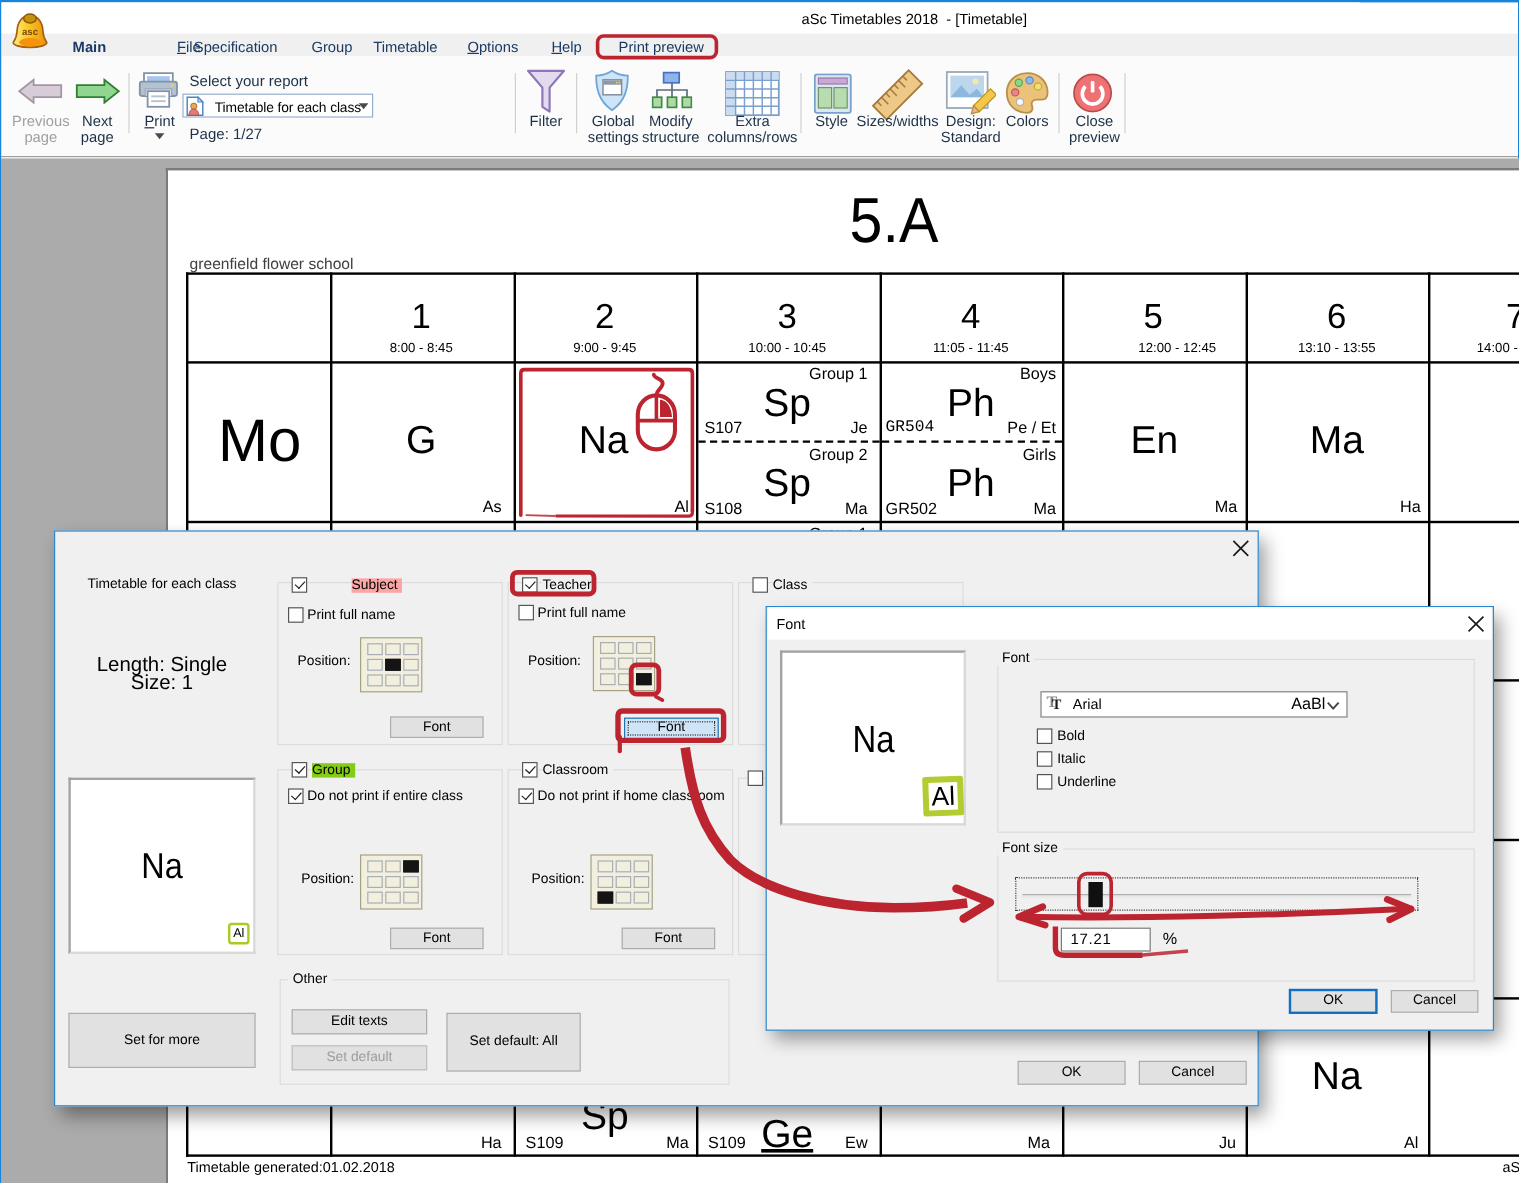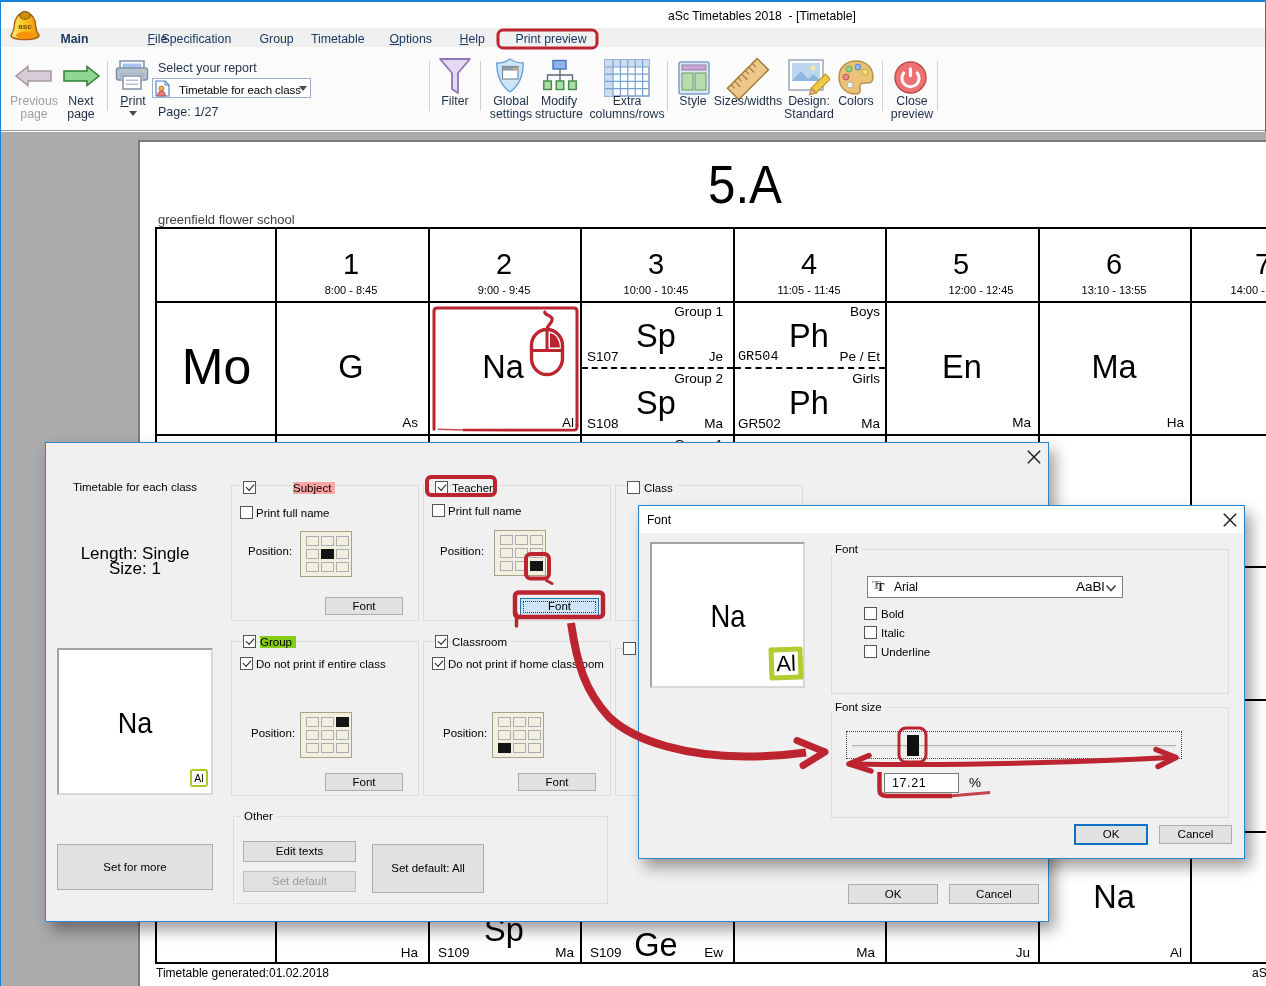--- a/index.html
+++ b/index.html
@@ -251,21 +251,21 @@
   <div class="cell-sm" style="right:235px;top:283px;">Ma</div>
   <div class="cell-big" style="left:1113px;top:235px;">Ma</div>
   <div class="cell-sm" style="right:82px;top:283px;">Ha</div>
 
   <div class="cell-sm" style="right:543px;top:305px;">Group 1</div>
 
   <div class="cell-sm" style="right:848px;top:813px;">Ha</div>
   <div class="cell-big" style="left:503px;top:797.5px;">Sp</div>
   <div class="cell-sm" style="left:437px;top:813px;">S109</div>
   <div class="cell-sm" style="right:692px;top:813px;">Ma</div>
-  <div class="cell-big" style="left:655px;top:813px;">Ge</div>
+  <div class="cell-big" style="left:655px;top:813px;text-decoration:underline;">Ge</div>
   <div class="cell-sm" style="left:589px;top:813px;">S109</div>
   <div class="cell-sm" style="right:543px;top:813px;">Ew</div>
   <div class="cell-sm" style="right:391px;top:813px;">Ma</div>
   <div class="cell-sm" style="right:236px;top:813px;">Ju</div>
   <div class="cell-big" style="left:1113px;top:765px;">Na</div>
   <div class="cell-sm" style="right:84px;top:813px;">Al</div>
 
   <div class="abs" style="left:155px;top:834px;font-size:12px;color:#000;">Timetable generated:01.02.2018</div>
   <div class="abs" style="left:1251px;top:834px;font-size:12px;color:#000;white-space:nowrap;">aSc Timetables</div>
   </div>

